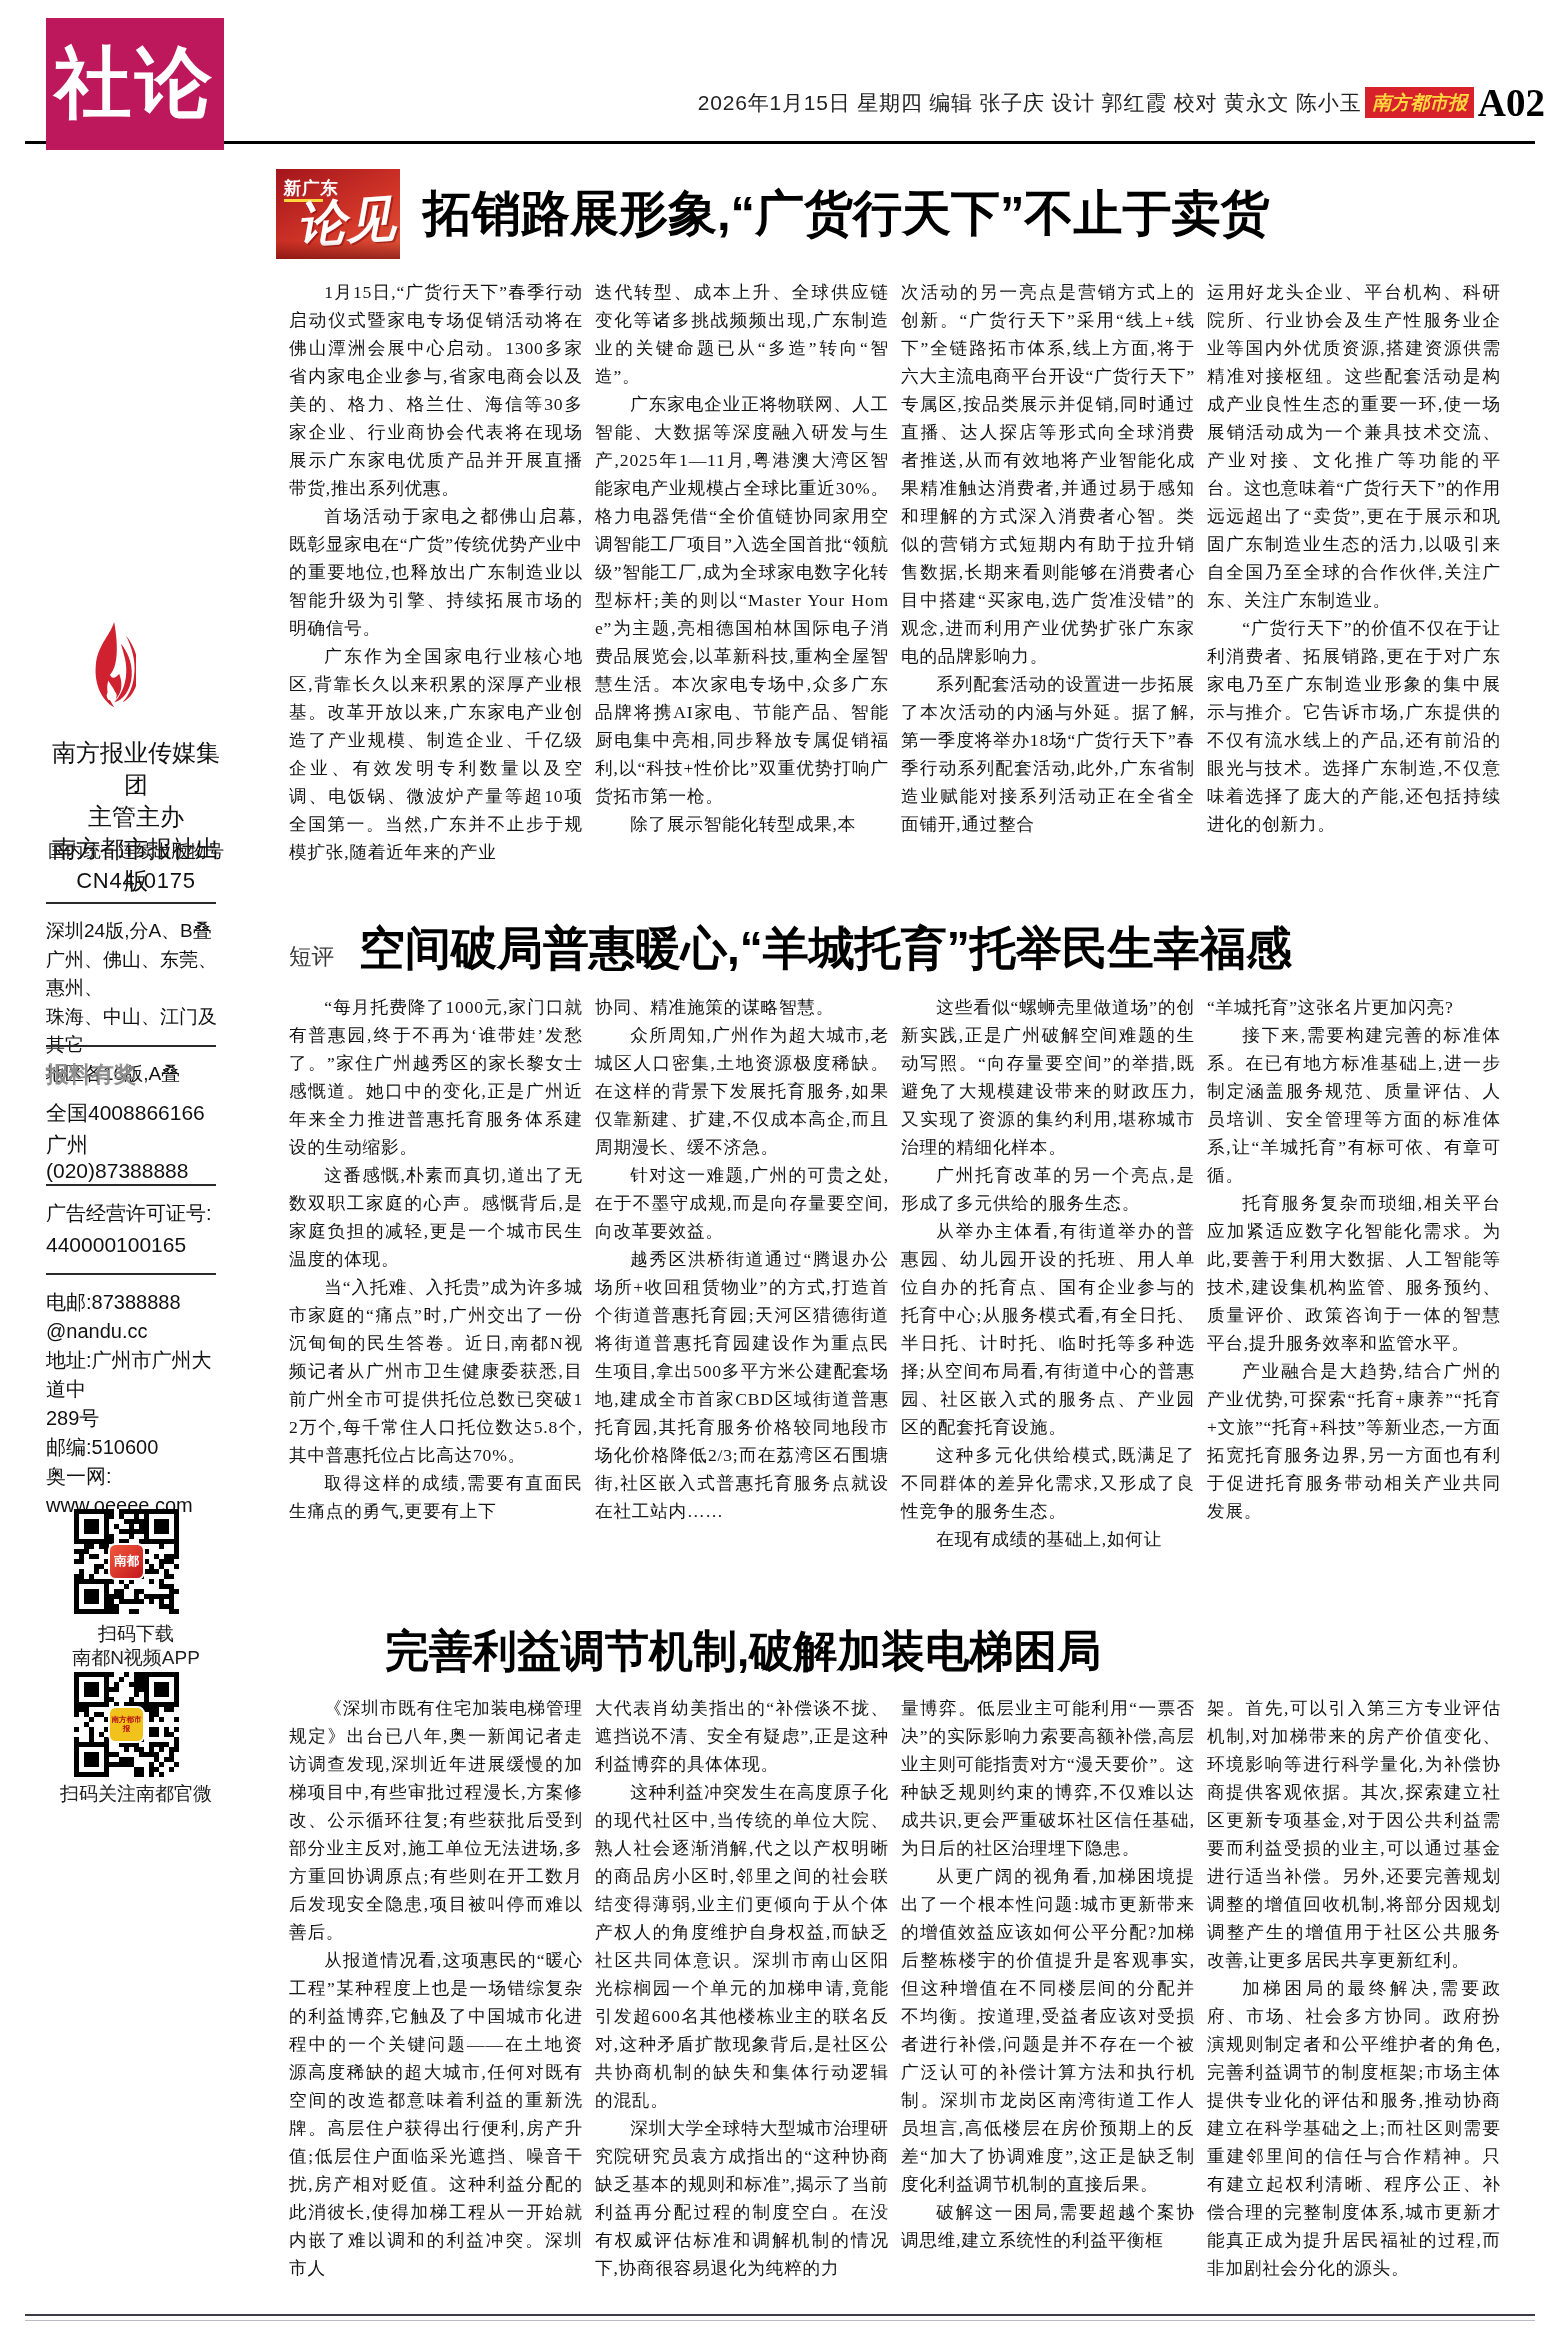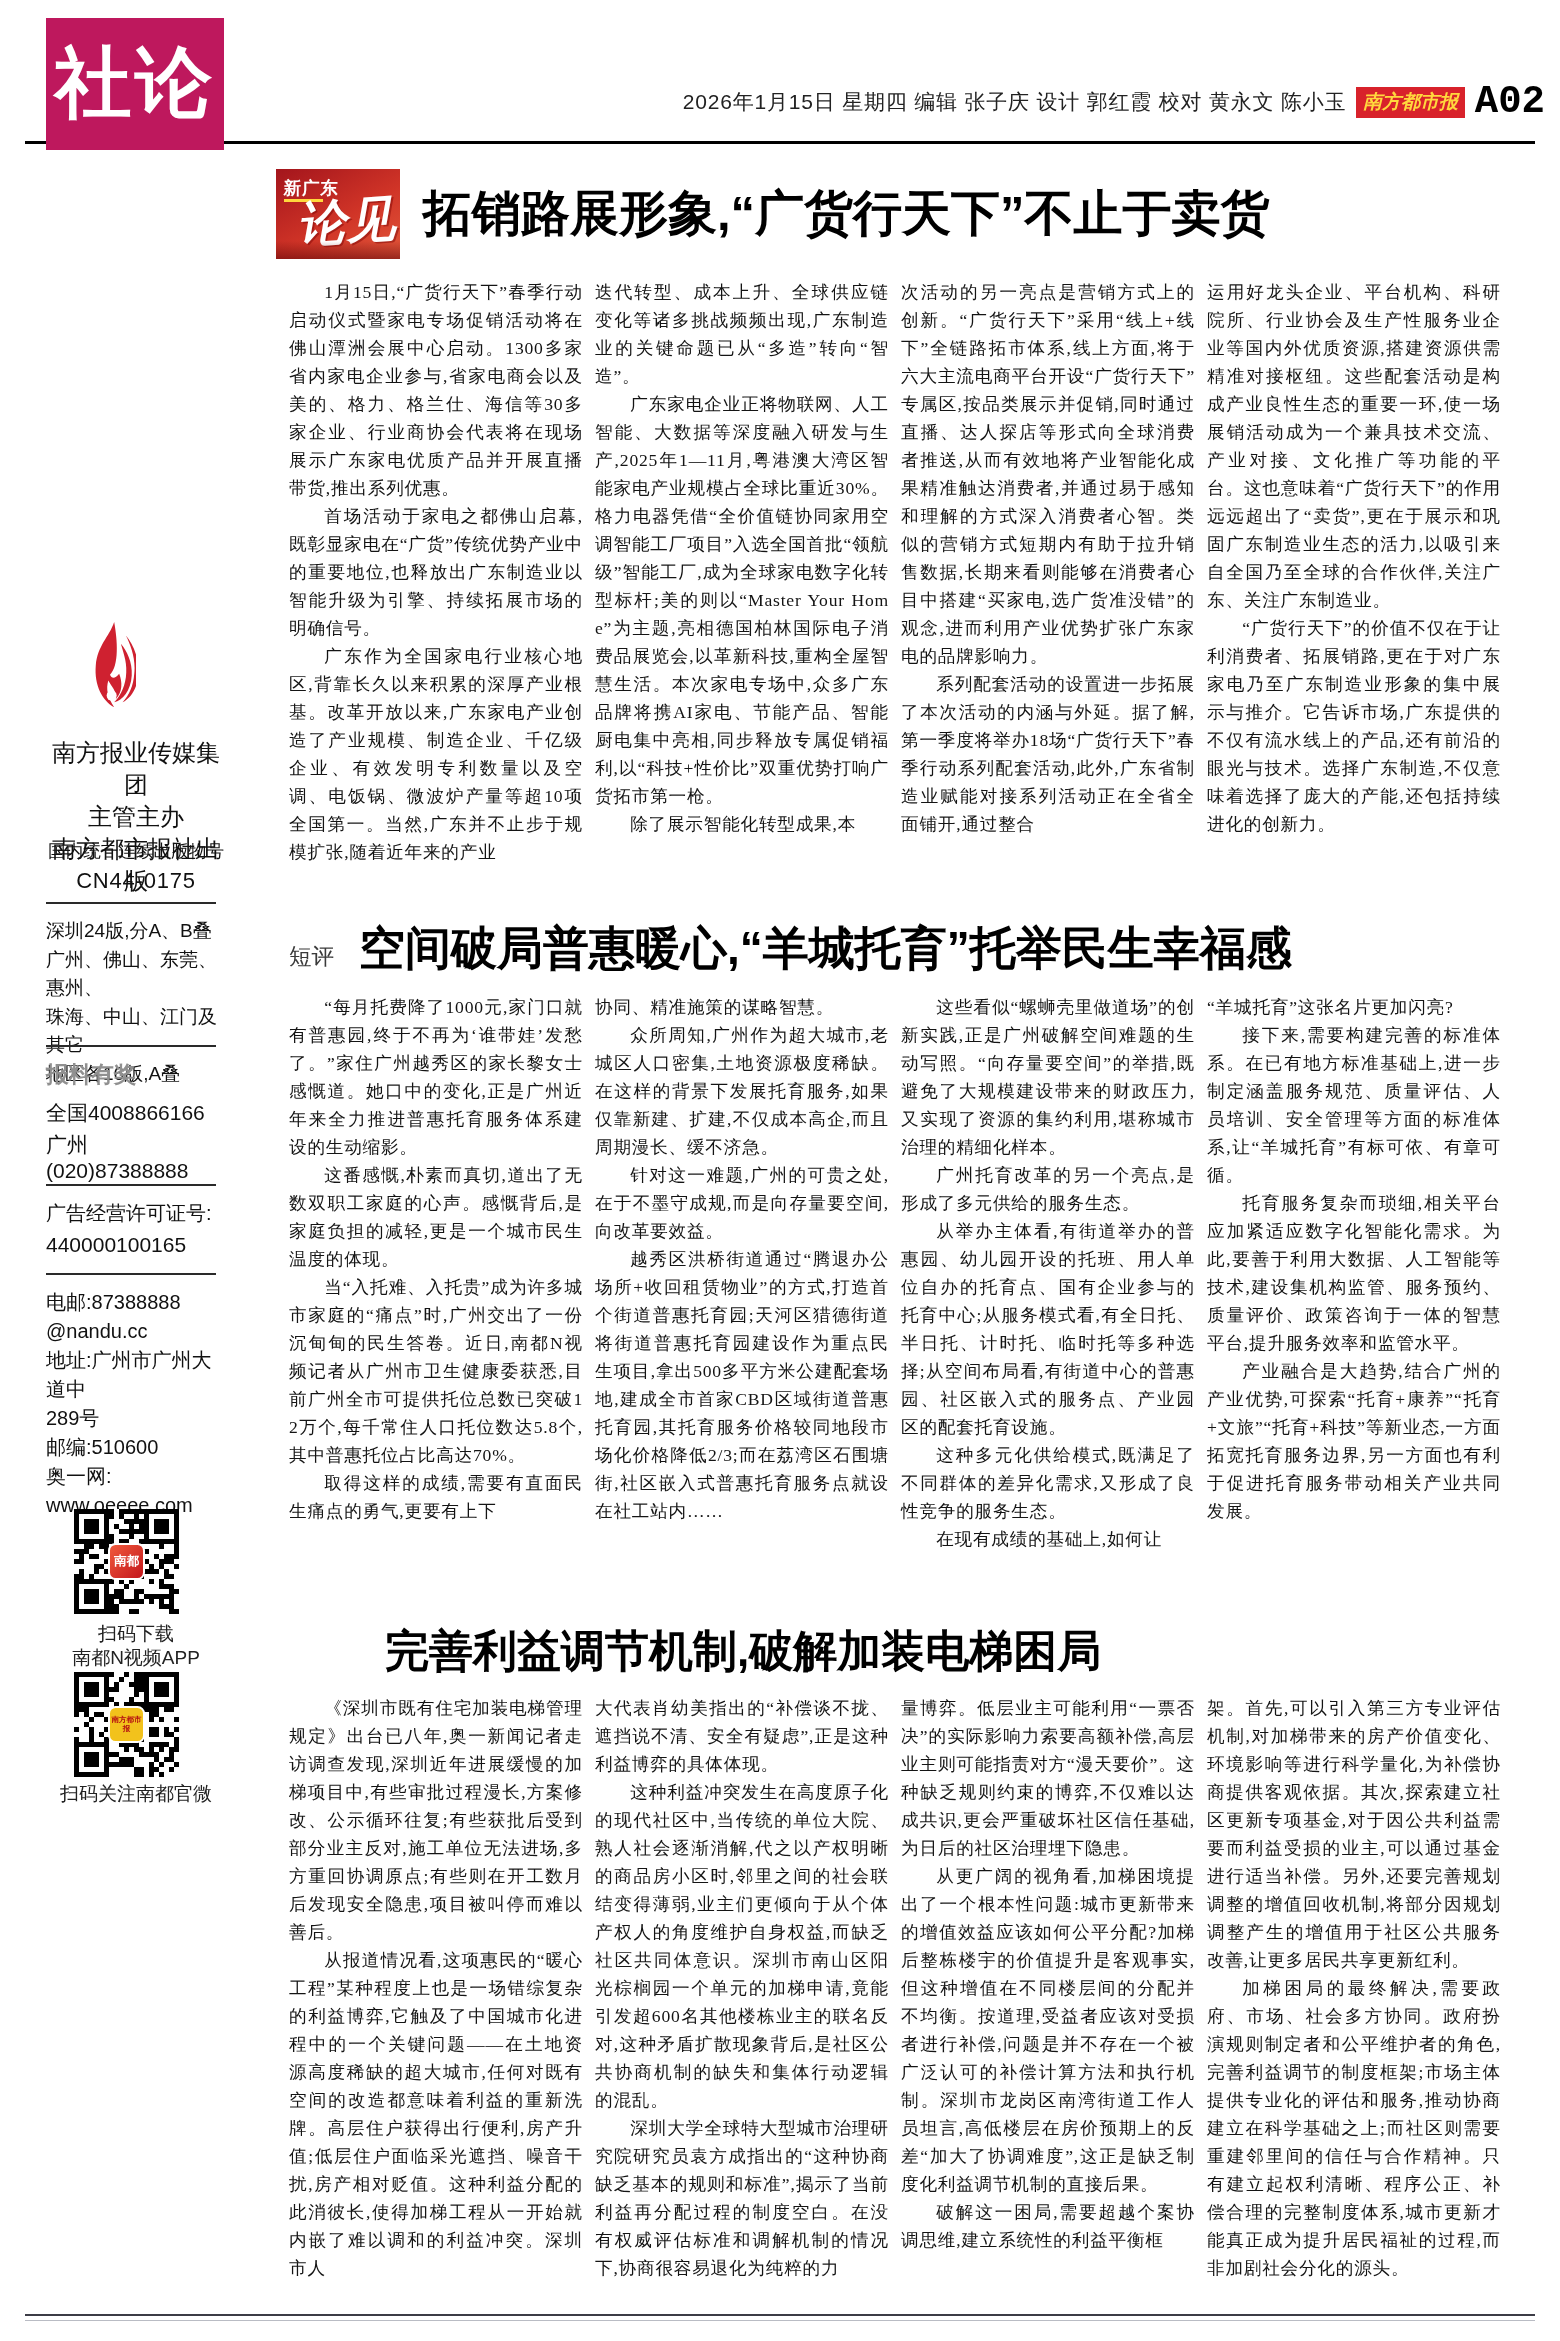--- a/index.html
+++ b/index.html
@@ -4,25 +4,25 @@
 <style>
   html,body{margin:0;padding:0;background:#e9e9e9;}
   .page{position:relative;width:1560px;height:2342px;background:#ffffff;overflow:hidden;
         font-family:"Liberation Serif","DejaVu Serif",serif;color:#1a1a1a;margin:0 auto;}
 
   
   .masthead{position:absolute;left:46px;top:18.4px;width:178px;height:132px;background:#be185d;
             display:flex;align-items:center;justify-content:center;z-index:2;}
   .masthead span{color:#fff;font-size:77px;font-weight:bold;letter-spacing:3.4px;}
   .top-rule{position:absolute;left:25px;top:141px;width:1510px;height:2.5px;background:#000;}
-  .header-right{position:absolute;top:80px;right:15px;display:flex;align-items:center;gap:10px;}
+  .header-right{position:absolute;top:80px;right:15px;display:flex;align-items:center;gap:4px;}
   .dateline{font-family:"Liberation Sans",sans-serif;font-size:21px;color:#222;letter-spacing:0.8px;}
   .paper-logo{background:#d8222b;color:#ffd83d;font-weight:bold;font-style:italic;font-size:19px;
               padding:2.5px 6.7px;font-family:"Liberation Sans",sans-serif;white-space:nowrap;}
-  .page-no{font-family:Liberation Mono, monospace;font-weight:bold;font-size:39px;color:#000;}
+  .page-no{font-family:Liberation Serif, serif;font-weight:bold;font-size:39px;color:#000;}
 
   
   .sb{position:absolute;left:46px;width:180px;font-family:"Liberation Sans",sans-serif;color:#111;}
   .sb-center{text-align:center;}
   .flame{position:absolute;left:89px;top:622px;width:47px;height:92px;}
   .pub{top:737px;font-size:24px;line-height:32px;}
   .issn{top:836px;font-size:17.6px;line-height:30px;}
   .issn .no{font-size:22px;letter-spacing:0.8px;}
   .sb-rule{position:absolute;left:46px;width:170px;height:1.7px;background:#2a2a2a;}
   .editions{top:917px;font-size:19px;line-height:28.5px;}

